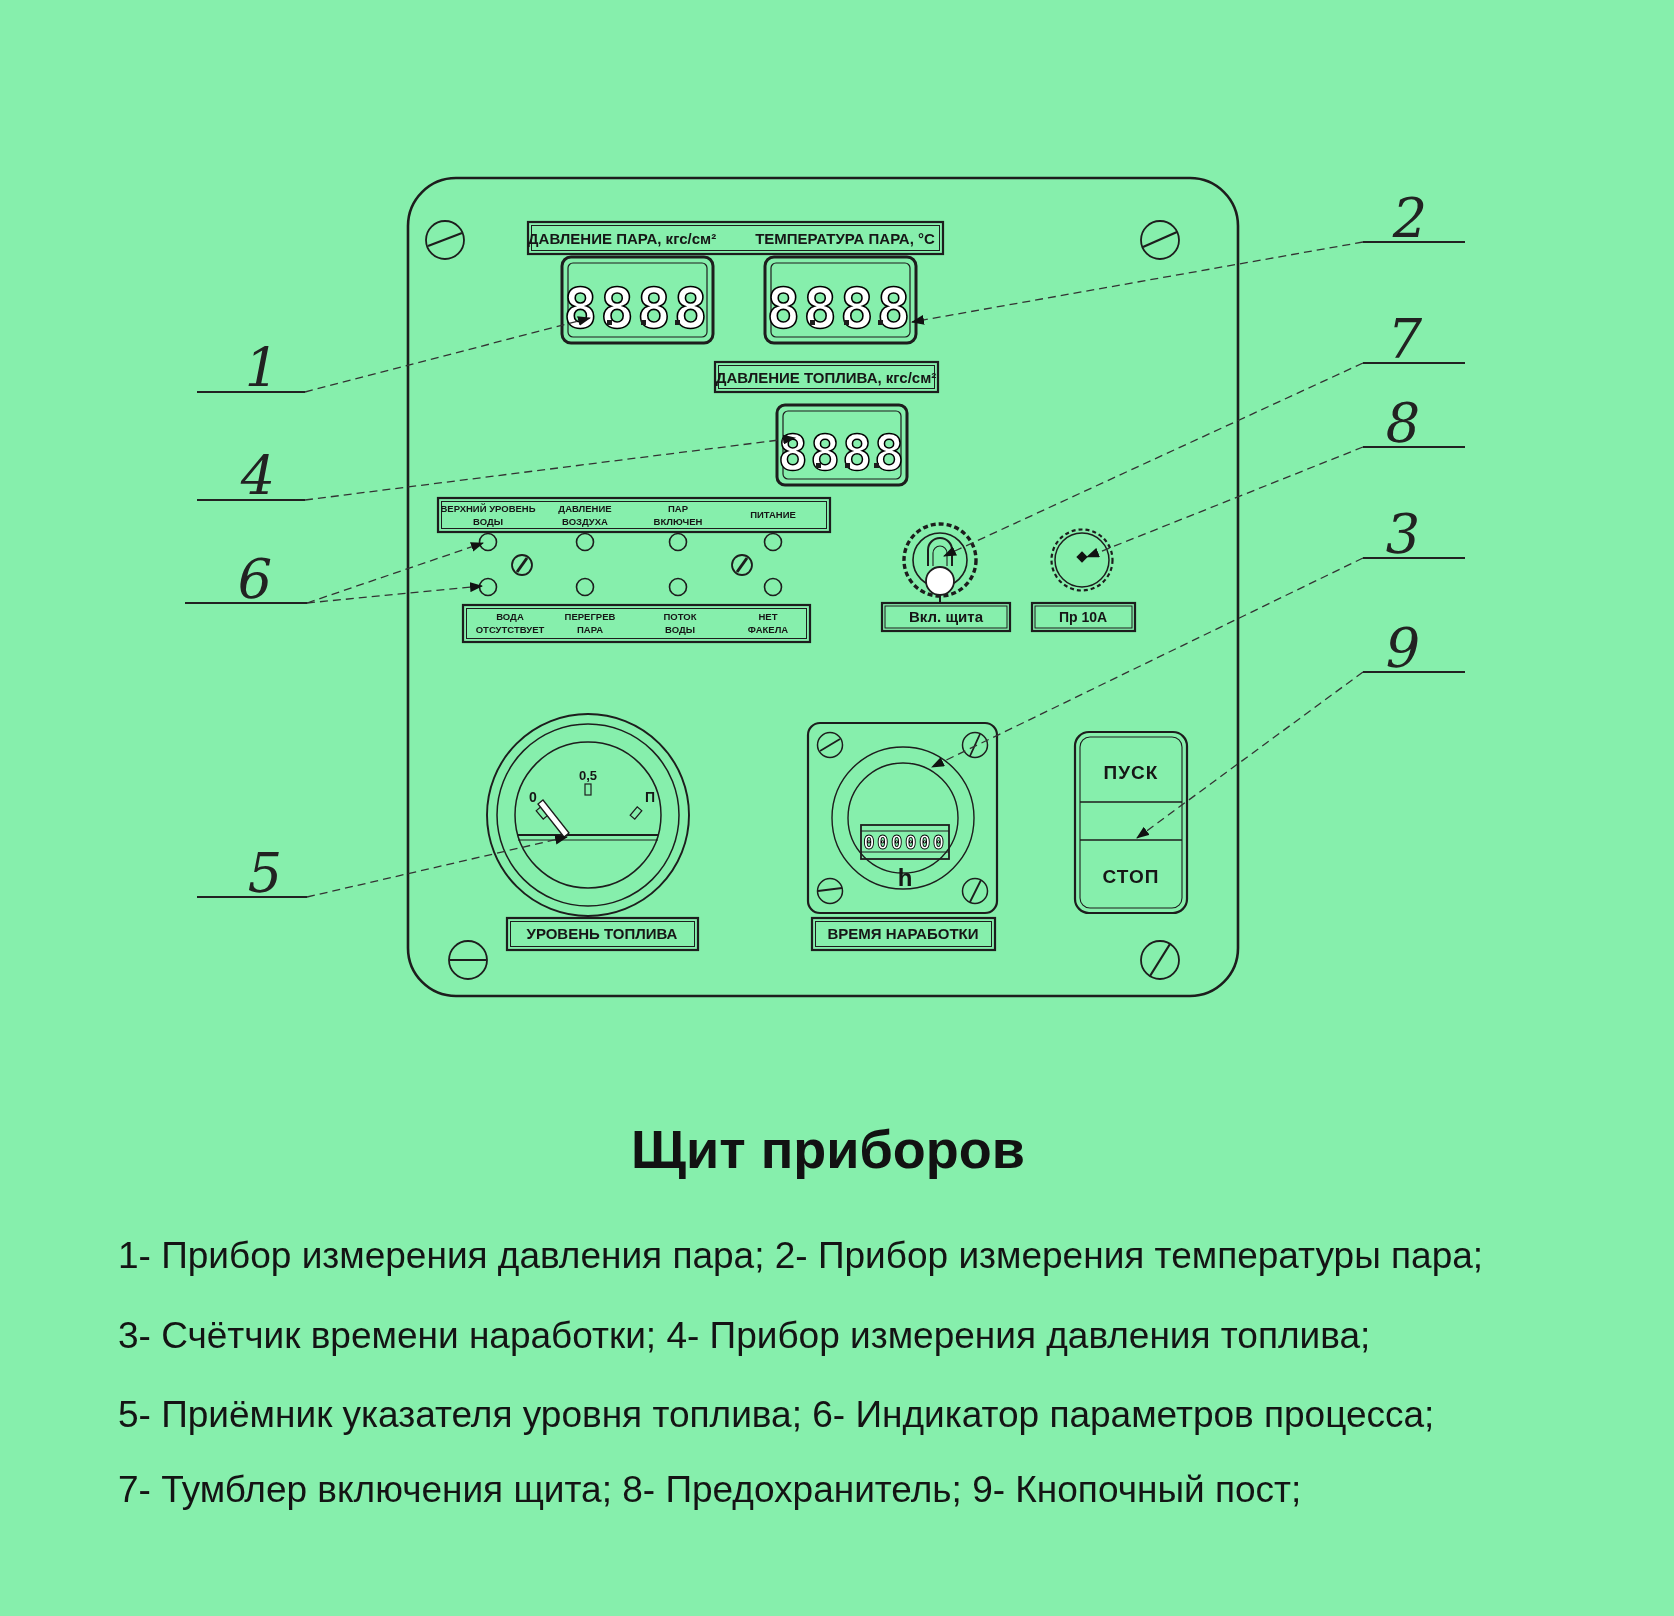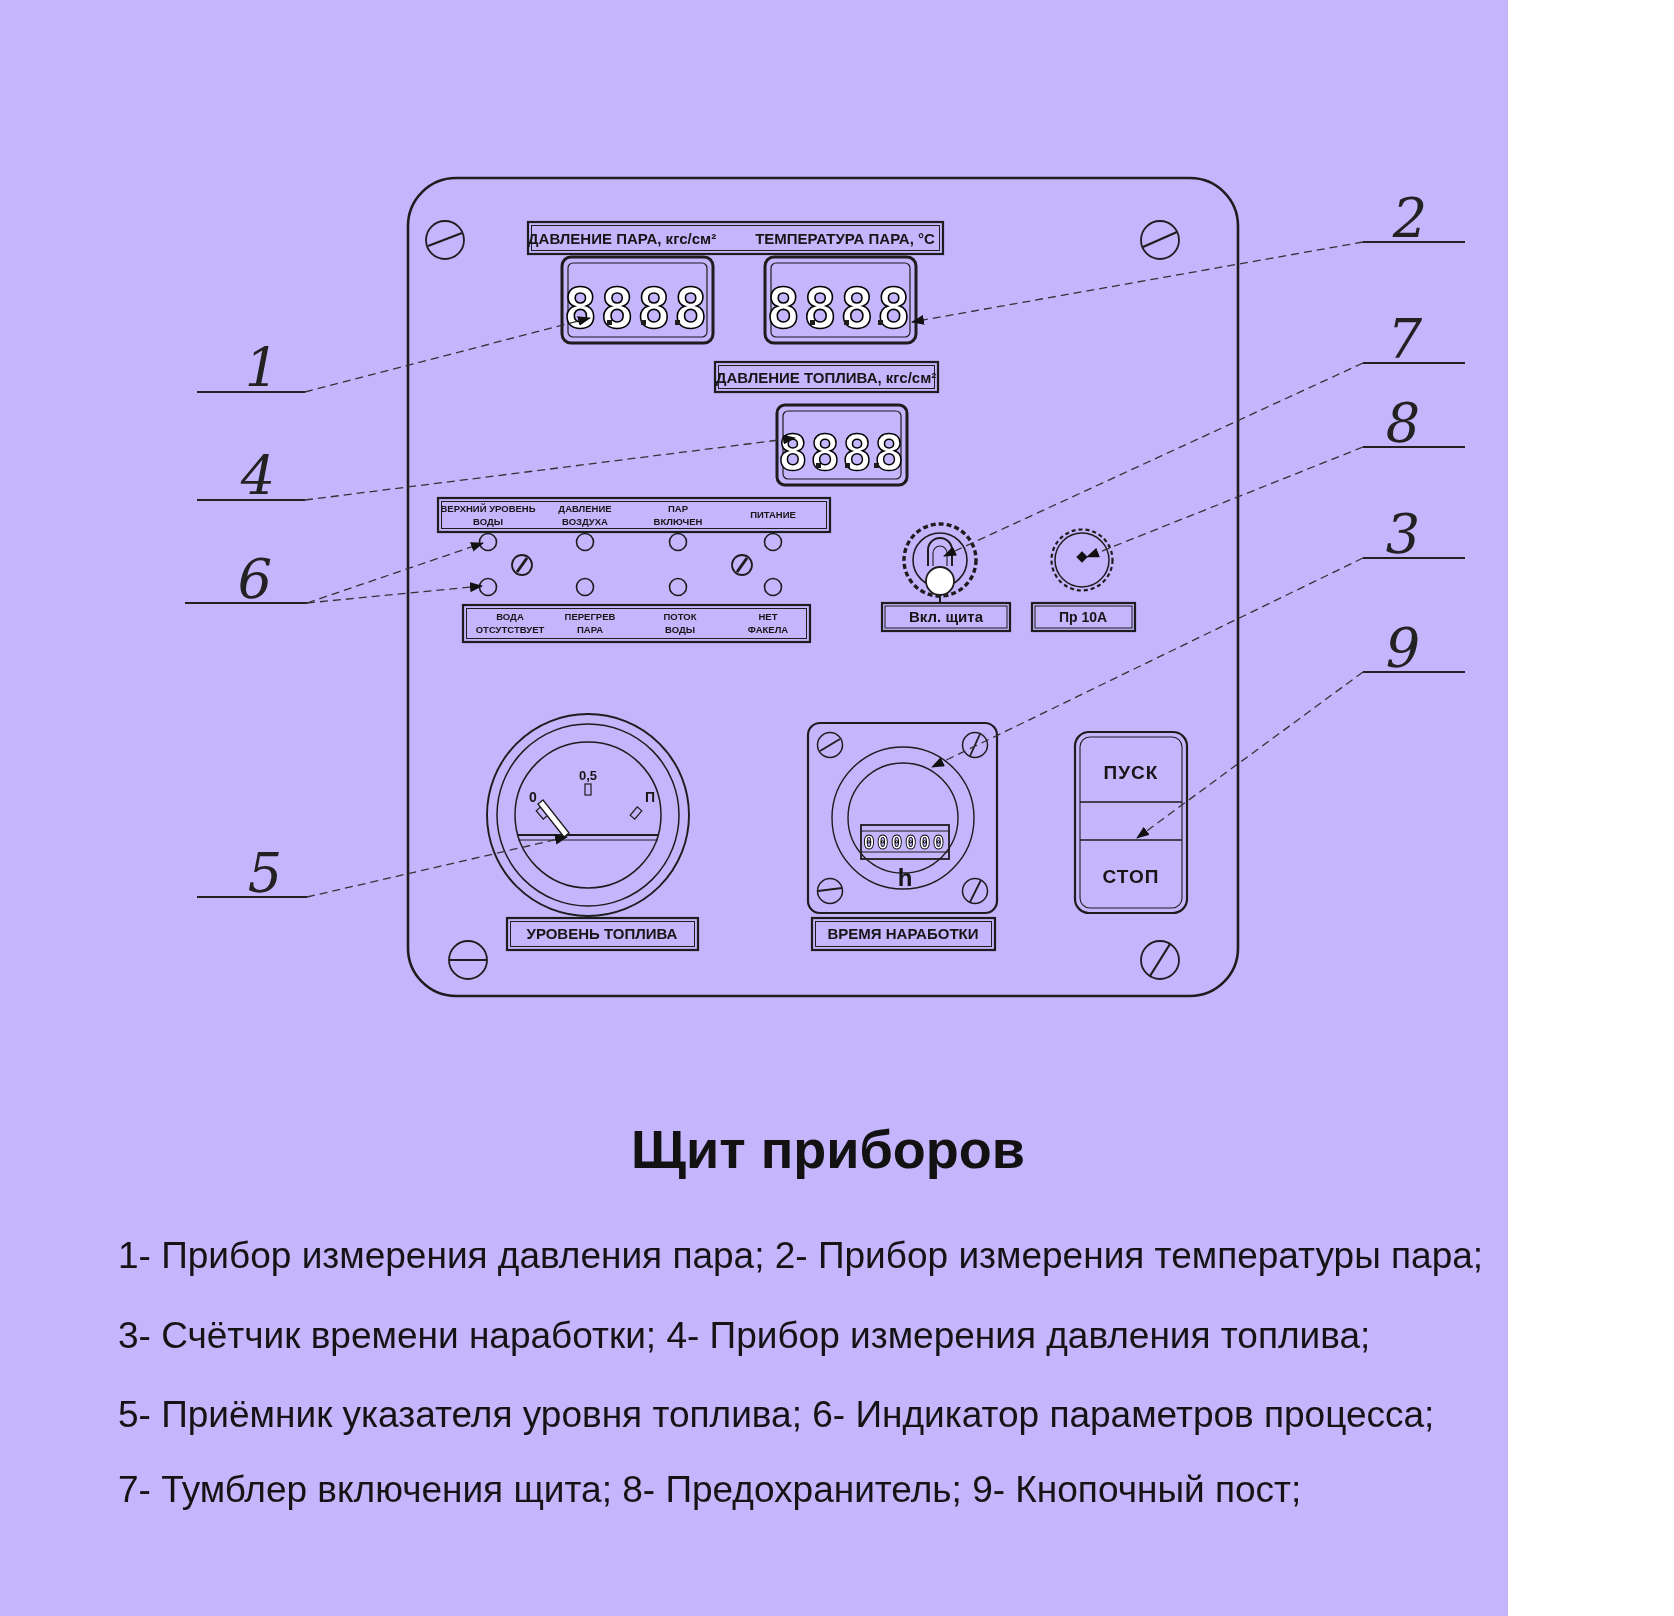--- a/index.html
+++ b/index.html
@@ -1,16 +1,16 @@
 <!DOCTYPE html>
 <html><head>
 <meta charset="utf-8">
 <style>
   html,body{margin:0;padding:0;background:#ffffff;}
-  .page{position:relative;width:1508px;height:1616px;background:#c4b5fd;overflow:hidden;
+  .page{position:relative;width:1674px;height:1616px;background:#86efac;overflow:hidden;
         font-family:"Liberation Sans",sans-serif;}
   svg{position:absolute;left:0;top:0;}
   svg text{fill:#161616;}
   .lbl{font-family:"Liberation Sans",sans-serif;font-weight:bold;}
   .tiny{font-family:"Liberation Sans",sans-serif;font-weight:bold;font-size:9.5px;}
   .seg{font-family:"DejaVu Sans Mono",monospace;font-weight:bold;fill:#ffffff;stroke:#000;}
   .callout{font-family:"DejaVu Serif",serif;font-style:italic;font-size:54px;fill:#222;}
   .legendline{font-family:"Liberation Sans",sans-serif;font-size:37px;fill:#141414;}
   .ttl{font-family:"Liberation Sans",sans-serif;font-size:54px;font-weight:600;fill:#121212;}
   .ink{stroke:#1d1d1d;fill:none;}

